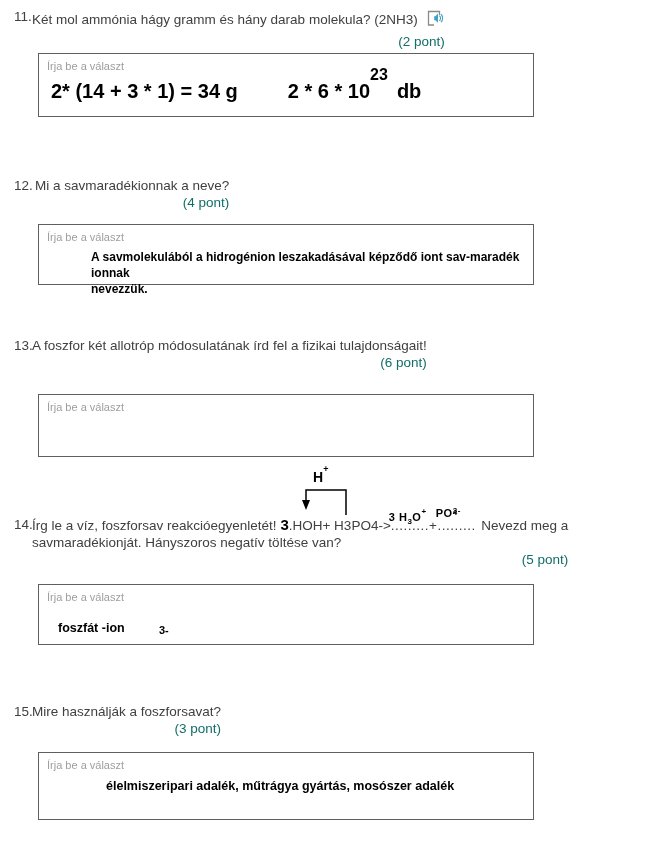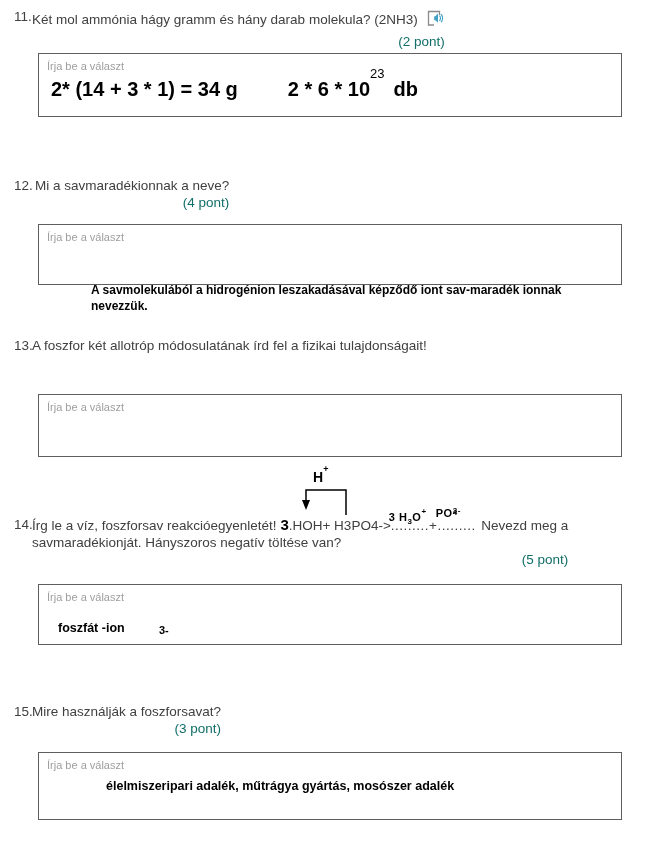--- a/index.html
+++ b/index.html
@@ -7,32 +7,32 @@
   .page {
     position:relative; width:645px; height:851px; background:#ffffff;
     font-family:"Liberation Sans", sans-serif; color:#404040; overflow:hidden;
   }
   .q { position:absolute; left:14px; right:16px; display:flex; font-size:13.5px; line-height:17px; color:#404040; }
   .q-num { flex:none; width:18px; }
   .q-body {}
   .q-body.indent { padding-left:3px; }
   .pont { color:#116e68;text-align:right; }
   .answer-box {
-    position:absolute; left:38px; width:584px; background:#fff;
+    position:absolute; left:38px; width:496px; background:#fff;
     border:1px solid #5f5f5f;
   }
   .placeholder {
     position:absolute; left:8px; top:6px; font-size:11px; color:#9e9e9e;
   }
   .hw { color:#000; font-weight:bold; position:absolute; }
   .a11 { left:12px; top:22px; font-size:20px; white-space:nowrap; }
   .a11 .gap { display:inline-block; width:50px; }
-  .a11 sup.exp { font-size:13px; position:relative; top:-10px; font-weight:normal; }
+  .a11 sup.exp { font-size:16px; position:relative; top:-10px; font-weight:bold; }
   .a11 .unit { margin-left:9px; }
-  .a12 { left:52px; top:24px; font-size:12px; white-space:pre-line; line-height:16px;margin-top:33px; }
+  .a12 { left:52px; top:24px; font-size:12px; white-space:pre-line; line-height:16px; }
   .a14-main { left:19px; top:36px; font-size:12.5px; }
   .a14-charge { left:120px; top:39px; font-size:11px; }
   .a15 { left:67px; top:26px; font-size:12.5px; white-space:nowrap; }
   .annot-hplus { position:absolute; left:313px; top:468px; font-size:14px; font-weight:bold; color:#000; }
   .annot-hplus sup { font-size:9px; position:relative; top:-4px; }
   .annot-arrow { position:absolute; left:300px; top:486px; }
   .q14-line1 { white-space:nowrap; }
   .hw-inline { color:#000; font-weight:bold; font-size:15px; }
   .dots-wrap { position:relative; display:inline-block; letter-spacing:0.5px; }
   .hw-formula { position:absolute; top:-12px; color:#000; font-weight:bold; font-size:11px; white-space:nowrap; }
@@ -86,20 +86,21 @@
   <div class="answer-box" style="top:224px;height:61px">
     <div class="placeholder">Írja be a választ</div>
     <div class="hw a12">A savmolekulából a hidrogénion leszakadásával képződő iont sav-maradék ionnak
 nevezzük.</div>
   </div>
 
   <div class="q" style="top:337px">
     <span class="q-num">13.</span>
     <div class="q-body">
       <div>A foszfor két allotróp módosulatának írd fel a fizikai tulajdonságait!</div>
+      <div class="pont">(6 pont)</div>
     </div>
   </div>
 
   <div class="answer-box" style="top:394px;height:63px">
     <div class="placeholder">Írja be a választ</div>
   </div>
 
   <div class="annot-hplus">
     <span>H</span><sup>+</sup>
   </div>

